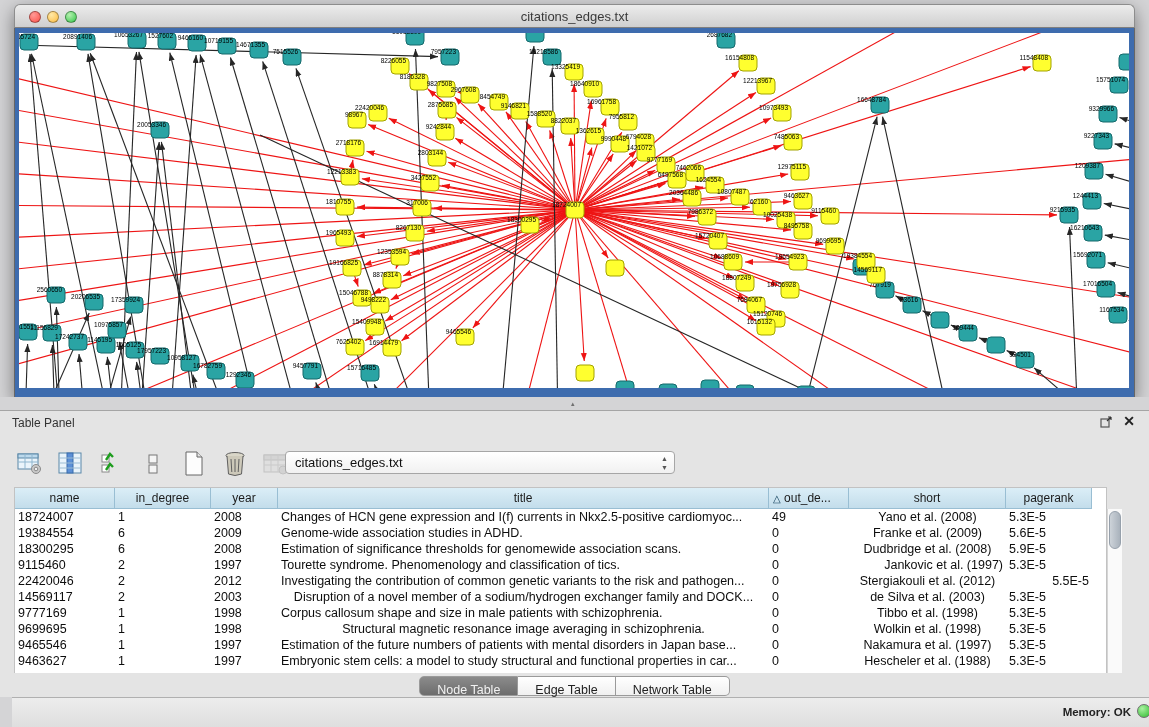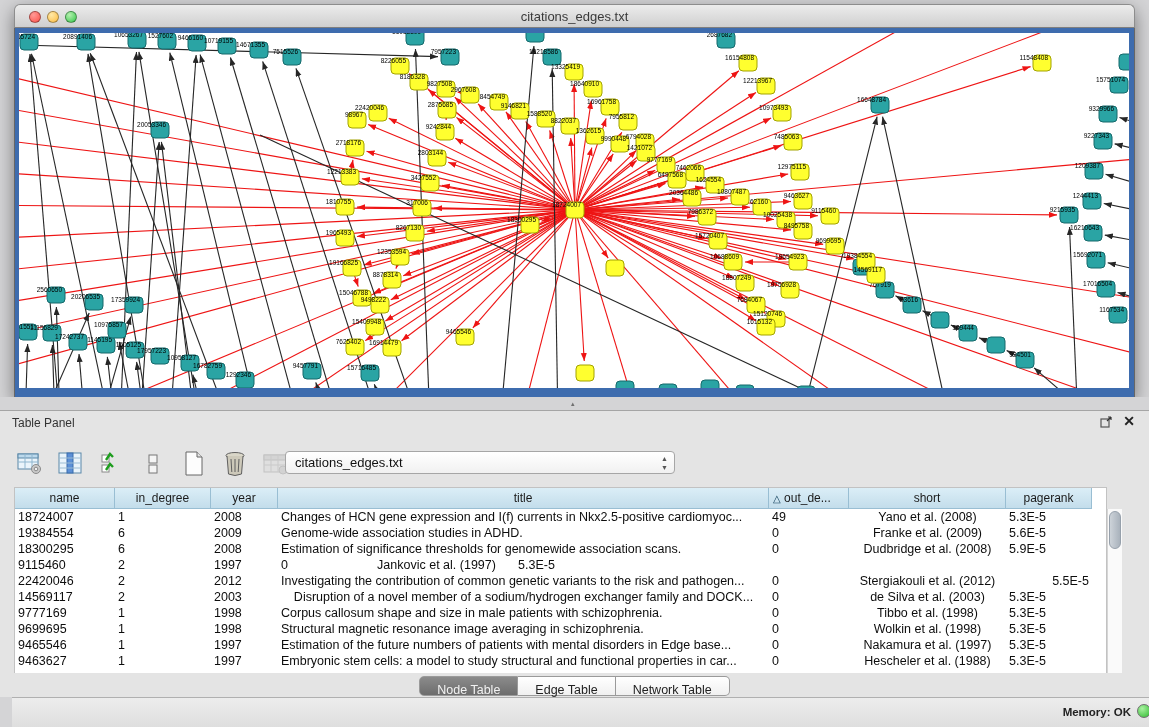--- a/index.html
+++ b/index.html
@@ -606,22 +606,23 @@
             <div class="td" style="width: 67px; text-align: left;">2008</div>
             <div class="td" style="width: 491px; text-align: left;">Estimation of significance thresholds for genomewide association scans.</div>
             <div class="td" style="width: 80px; text-align: left;">0</div>
             <div class="td" style="width: 157px; text-align: center;">Dudbridge et al. (2008)</div>
             <div class="td" style="width: 86px; text-align: left;">5.9E-5</div>
           </div>
           <div class="trow">
             <div class="td" style="width: 100px; text-align: left;">9115460</div>
             <div class="td" style="width: 96px; text-align: left;">2</div>
             <div class="td" style="width: 67px; text-align: left;">1997</div>
-            <div class="td" style="width: 80px; text-align: left;">0</div>
-            <div class="td" style="width: 157px; text-align: center;">Jankovic et al. (1997)</div>
+            <div class="td" style="width: 491px; text-align: left;">Tourette syndrome. Phenomenology and classification of tics.</div>
+            <div class="td" style="width: 80px; text-align: left;">0</div>
+            <div class="td" style="width: 157px; text-align: right;">Jankovic et al. (1997)</div>
             <div class="td" style="width: 86px; text-align: left;">5.3E-5</div>
           </div>
           <div class="trow">
             <div class="td" style="width: 100px; text-align: left;">22420046</div>
             <div class="td" style="width: 96px; text-align: left;">2</div>
             <div class="td" style="width: 67px; text-align: left;">2012</div>
             <div class="td" style="width: 491px; text-align: left;">Investigating the contribution of common genetic variants to the risk and pathogen...</div>
             <div class="td" style="width: 80px; text-align: left;">0</div>
             <div class="td" style="width: 157px; text-align: center;">Stergiakouli et al. (2012)</div>
             <div class="td" style="width: 86px; text-align: right;">5.5E-5</div>
@@ -641,30 +642,30 @@
             <div class="td" style="width: 67px; text-align: left;">1998</div>
             <div class="td" style="width: 491px; text-align: left;">Corpus callosum shape and size in male patients with schizophrenia.</div>
             <div class="td" style="width: 80px; text-align: left;">0</div>
             <div class="td" style="width: 157px; text-align: center;">Tibbo et al. (1998)</div>
             <div class="td" style="width: 86px; text-align: left;">5.3E-5</div>
           </div>
           <div class="trow">
             <div class="td" style="width: 100px; text-align: left;">9699695</div>
             <div class="td" style="width: 96px; text-align: left;">1</div>
             <div class="td" style="width: 67px; text-align: left;">1998</div>
-            <div class="td" style="width: 491px; text-align: left;">Structural magnetic resonance image averaging in schizophrenia.</div>
+            <div class="td" style="width: 491px; text-align: center;">Structural magnetic resonance image averaging in schizophrenia.</div>
             <div class="td" style="width: 80px; text-align: left;">0</div>
             <div class="td" style="width: 157px; text-align: center;">Wolkin et al. (1998)</div>
             <div class="td" style="width: 86px; text-align: left;">5.3E-5</div>
           </div>
           <div class="trow">
             <div class="td" style="width: 100px; text-align: left;">9465546</div>
             <div class="td" style="width: 96px; text-align: left;">1</div>
             <div class="td" style="width: 67px; text-align: left;">1997</div>
-            <div class="td" style="width: 491px; text-align: left;">Estimation of the future numbers of patients with mental disorders in Edge base...</div>
+            <div class="td" style="width: 491px; text-align: left;">Estimation of the future numbers of patients with mental disorders in Japan base...</div>
             <div class="td" style="width: 80px; text-align: left;">0</div>
             <div class="td" style="width: 157px; text-align: center;">Nakamura et al. (1997)</div>
             <div class="td" style="width: 86px; text-align: left;">5.3E-5</div>
           </div>
           <div class="trow">
             <div class="td" style="width: 100px; text-align: left;">9463627</div>
             <div class="td" style="width: 96px; text-align: left;">1</div>
             <div class="td" style="width: 67px; text-align: left;">1997</div>
             <div class="td" style="width: 491px; text-align: left;">Embryonic stem cells: a model to study structural and functional properties in car...</div>
             <div class="td" style="width: 80px; text-align: left;">0</div>

